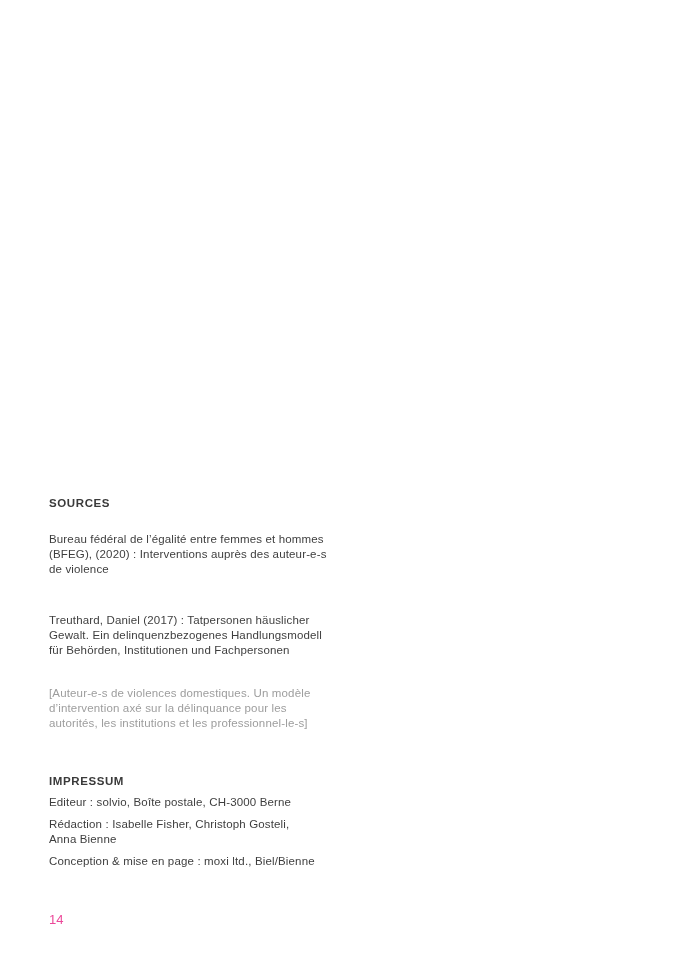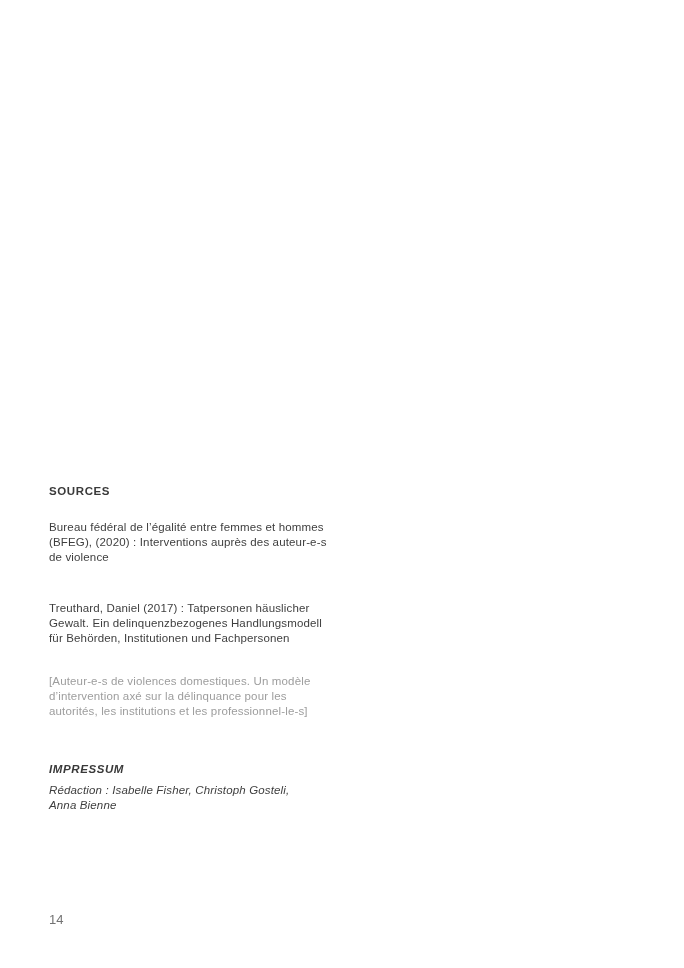--- a/index.html
+++ b/index.html
@@ -12,21 +12,21 @@
     width: 684px;
     height: 968px;
     background: #ffffff;
     overflow: hidden;
     font-family: "Liberation Sans", "DejaVu Sans", sans-serif;
     color: #3e3e3e;
   }
   .content {
     position: absolute;
     left: 49px;
-    top: 484px;
+    top: 496px;
     width: 320px;
     font-size: 11.5px;
     line-height: 15px;
     letter-spacing: 0.15px;
   }
   .section-heading {
     margin: 0 0 6px 0;
     font-size: 11.5px;
     font-weight: 700;
     letter-spacing: 0.6px;
@@ -42,29 +42,28 @@
   .entry-part {
     display: block;
     white-space: pre-line;
   }
   .muted {
     color: #9d9d9d;
     margin-top: 13px;
   }
   .impressum-section {
     margin-top: 28px;
-    font-style: italic;
   }
   .page-number {
     position: absolute;
     left: 49px;
     top: 912px;
     font-size: 13px;
     line-height: 16px;
-    color: #737373;
+    color: #ec4899;
   }
 </style>
 </head>
 <body>
 
 <div class="page">
 
   <div class="content">
 
     <div class="sources-section">
@@ -83,24 +82,26 @@
 für Behörden, Institutionen und Fachpersonen</span>
         <span class="entry-part muted">[Auteur-e-s de violences domestiques. Un modèle
 d’intervention axé sur la délinquance pour les
 autorités, les institutions et les professionnel-le-s]</span>
       </p>
     </div>
 
     <div class="impressum-section">
       <p class="section-heading">IMPRESSUM</p>
 
+      <p class="imp-line">Editeur : solvio, Boîte postale, CH-3000 Berne</p>
 
       <p class="imp-line">Rédaction : Isabelle Fisher, Christoph Gosteli,
 Anna Bienne</p>
 
+      <p class="imp-line">Conception &amp; mise en page : moxi ltd., Biel/Bienne</p>
 
     </div>
 
   </div>
 
   <div class="page-number">14</div>
 
 </div>
 
 </body></html>

